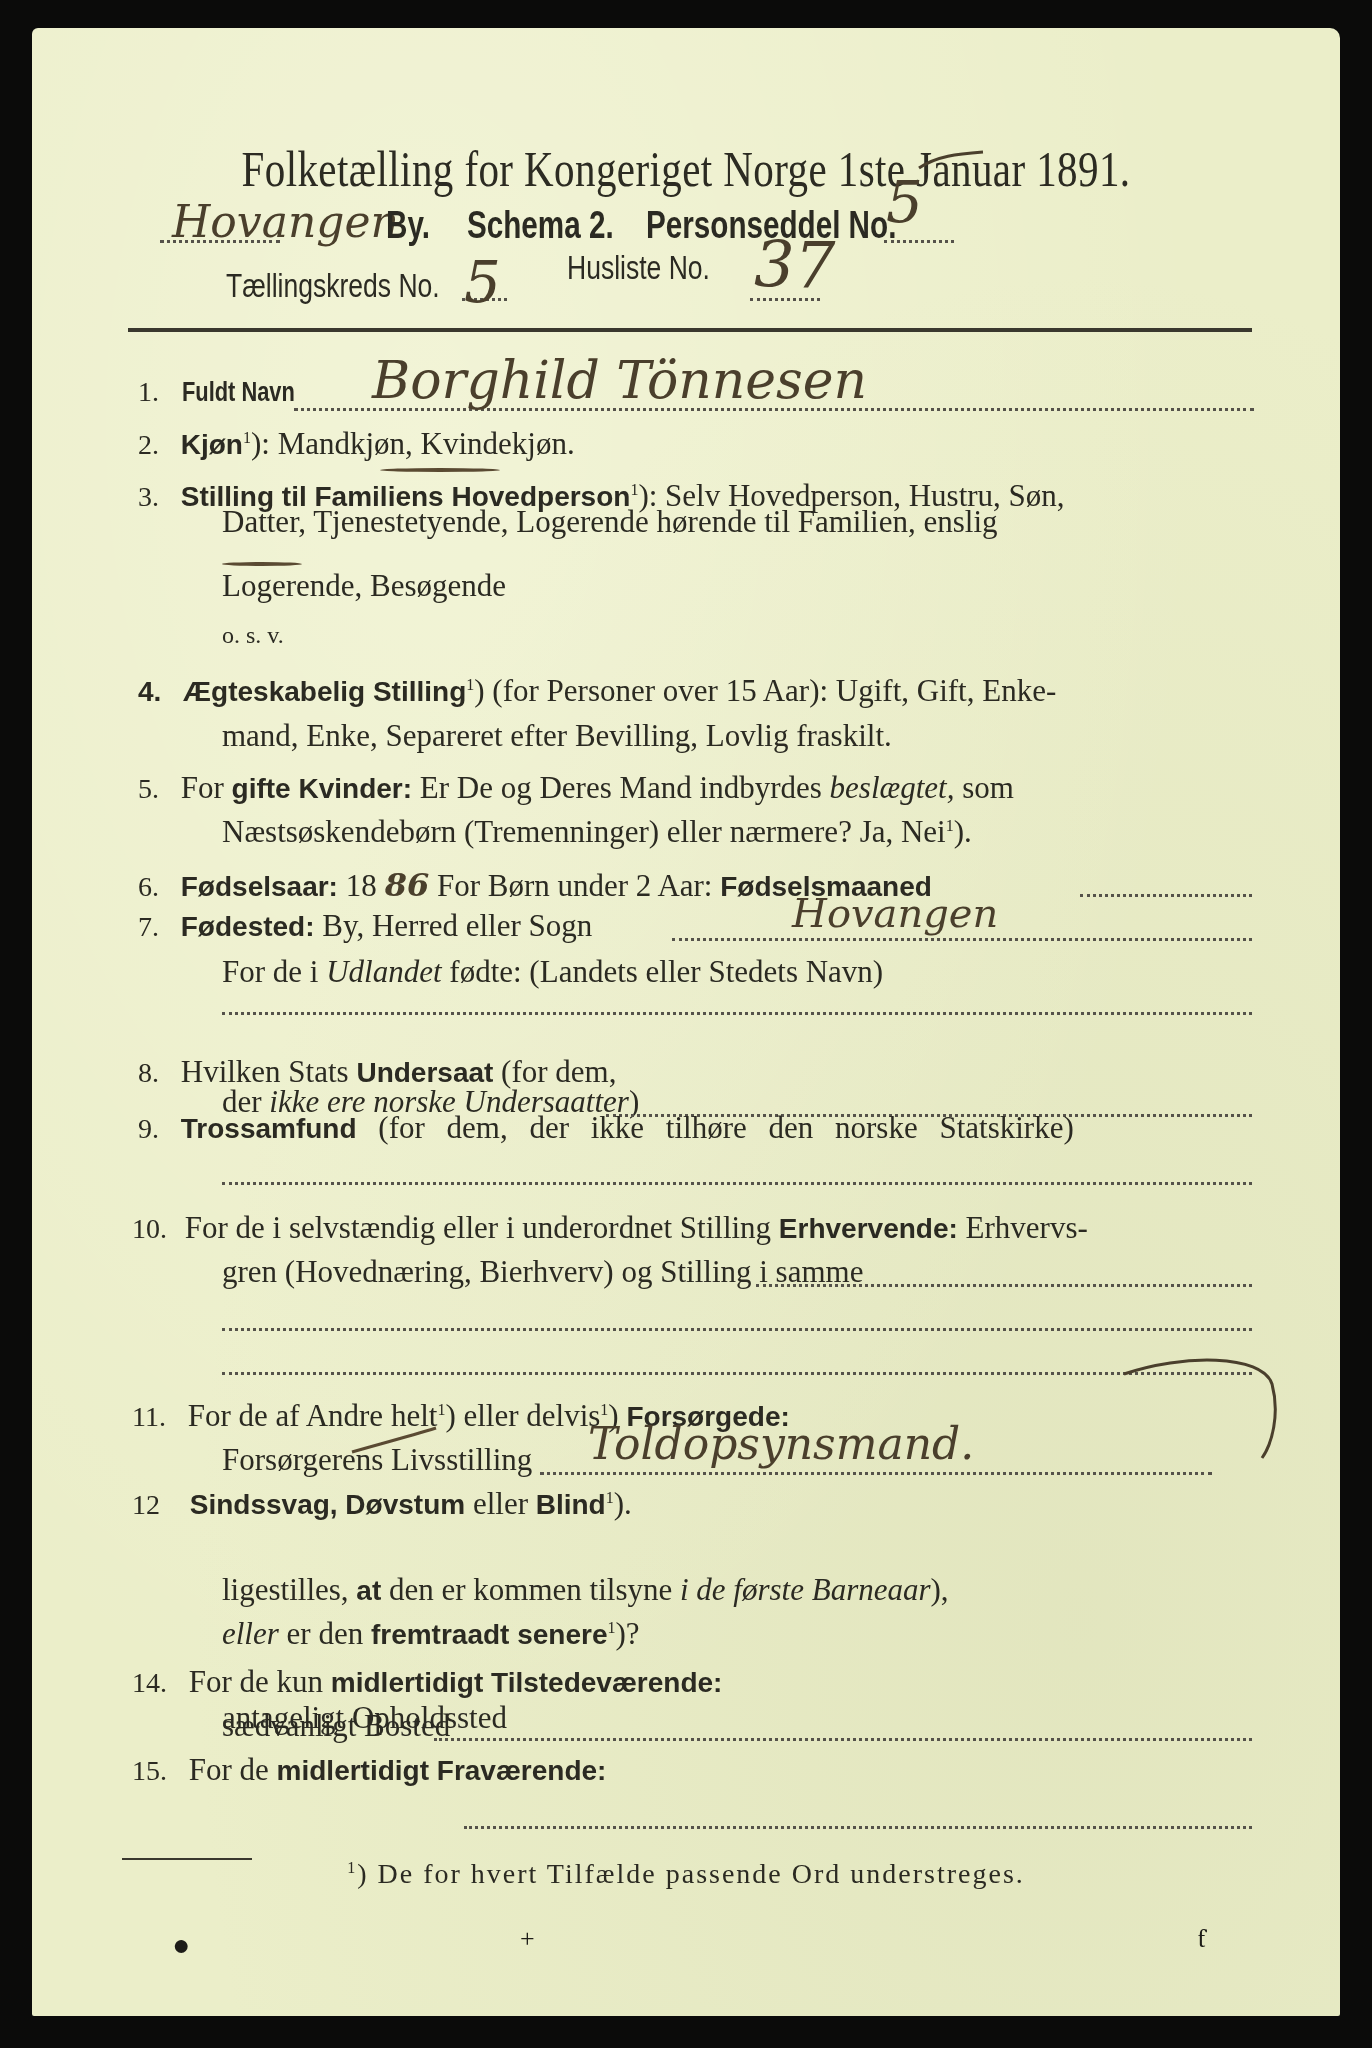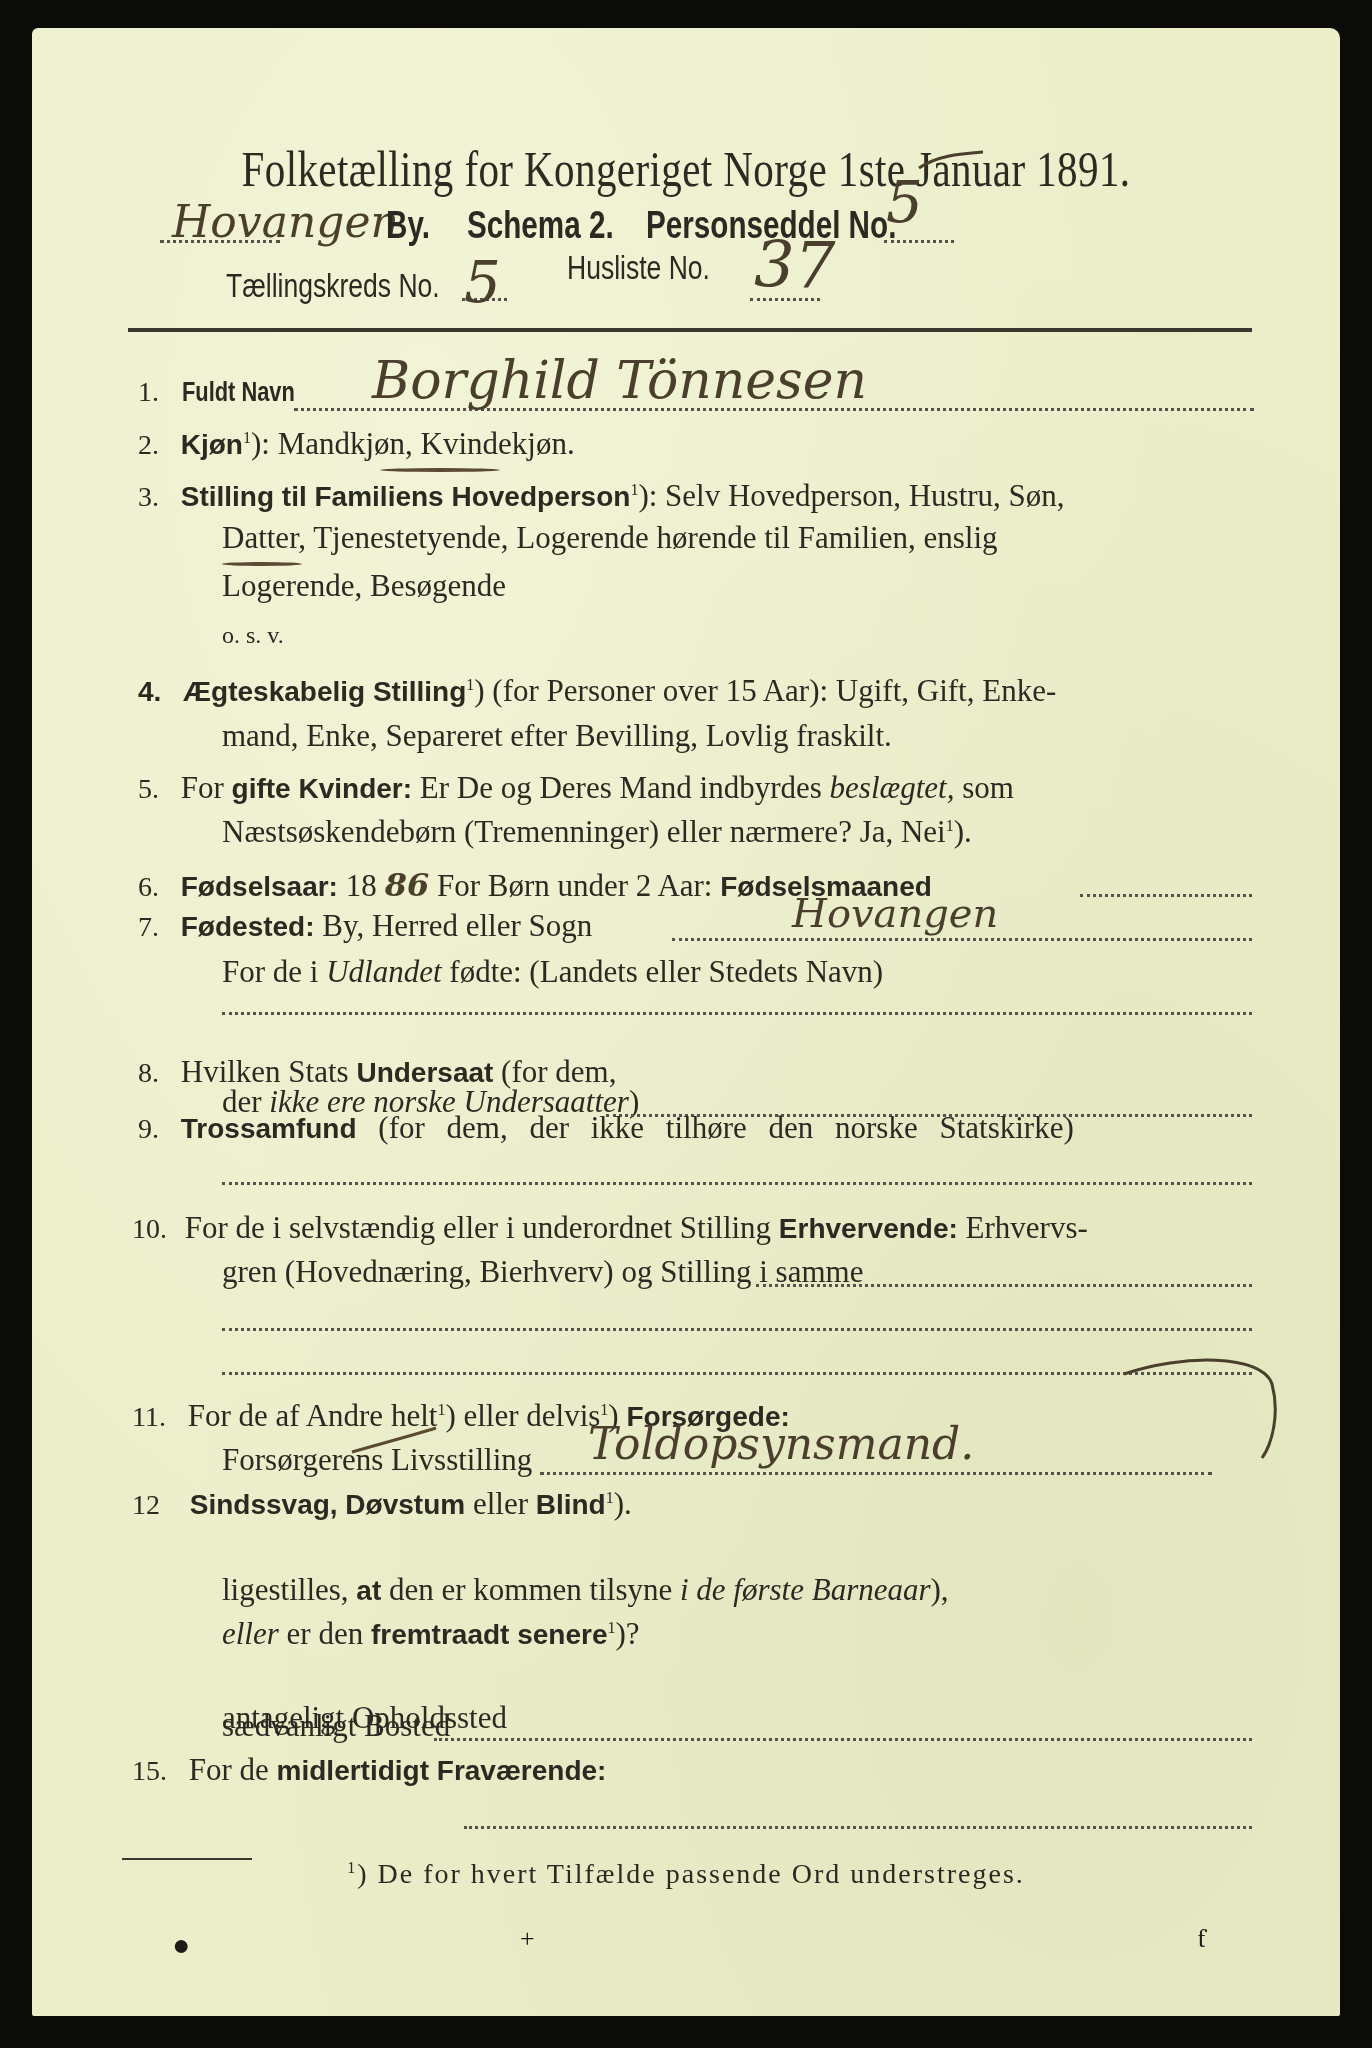--- a/index.html
+++ b/index.html
@@ -97,21 +97,21 @@
   <div class="abs line" style="left:106px; top:398px;">
     <span class="num">2.</span>
     <span class="b" style="margin-left:14px;">Kjøn</span><sup style="font-size:16px;">1</sup><span>): Mandkjøn, </span><span>Kvindekjøn</span><span>.</span>
   </div>
   <div class="underline-hand" style="left:348px; top:440px; width:120px;"></div>
 
   <div class="abs line" style="left:106px; top:450px;">
     <span class="num">3.</span>
     <span class="b" style="margin-left:14px;">Stilling til Familiens Hovedperson</span><sup style="font-size:16px;">1</sup><span>): Selv Hovedperson, Hustru, Søn,</span>
   </div>
-  <div class="abs line" style="left:190px; top:492px;">
+  <div class="abs line" style="left:190px; top:476px;">
     <span>Datter,</span><span> Tjenestetyende, Logerende hørende til Familien, enslig</span>
   </div>
   <div class="underline-hand" style="left:190px; top:534px; width:80px;"></div>
   <div class="abs line" style="left:190px; top:540px;">Logerende, Besøgende</div>
   <div class="abs" style="left:190px; top:594px; font-size:24px;">o. s. v.</div>
 
   <div class="abs line" style="left:106px; top:645px;">
     <span class="b">4.</span>
     <span class="b" style="margin-left:14px;">Ægteskabelig Stilling</span><sup style="font-size:16px;">1</sup><span>) (for Personer over 15 Aar): Ugift, Gift, Enke-</span>
   </div>
@@ -185,20 +185,24 @@
     <span class="b" style="margin-left:22px;">Sindssvag, Døvstum</span><span> eller </span><span class="b">Blind</span><sup style="font-size:16px;">1</sup><span>).</span>
   </div>
 
   <div class="abs line" style="left:190px; top:1544px;">
     <span>ligestilles, </span><span class="b">at</span><span> den er kommen tilsyne </span><span class="i">i de første Barneaar</span><span>),</span>
   </div>
   <div class="abs line" style="left:190px; top:1588px;">
     <span class="i">eller</span><span> er den </span><span class="b">fremtraadt senere</span><sup style="font-size:16px;">1</sup><span>)?</span>
   </div>
 
+  <div class="abs line" style="left:100px; top:1636px;">
+    <span class="num">14.</span>
+    <span style="margin-left:14px;">For de kun </span><span class="b">midlertidigt Tilstedeværende:</span>
+  </div>
   <div class="abs line" style="left:190px; top:1680px;">sædvanligt Bosted</div>
   <div class="dots" style="left:402px; top:1710px; width:818px;"></div>
 
   <div class="abs line" style="left:100px; top:1724px;">
     <span class="num">15.</span>
     <span style="margin-left:14px;">For de </span><span class="b">midlertidigt Fraværende:</span>
   </div>
   <div class="abs line" style="left:190px; top:1672px;">antageligt Opholdssted</div>
   <div class="dots" style="left:432px; top:1798px; width:788px;"></div>
 

